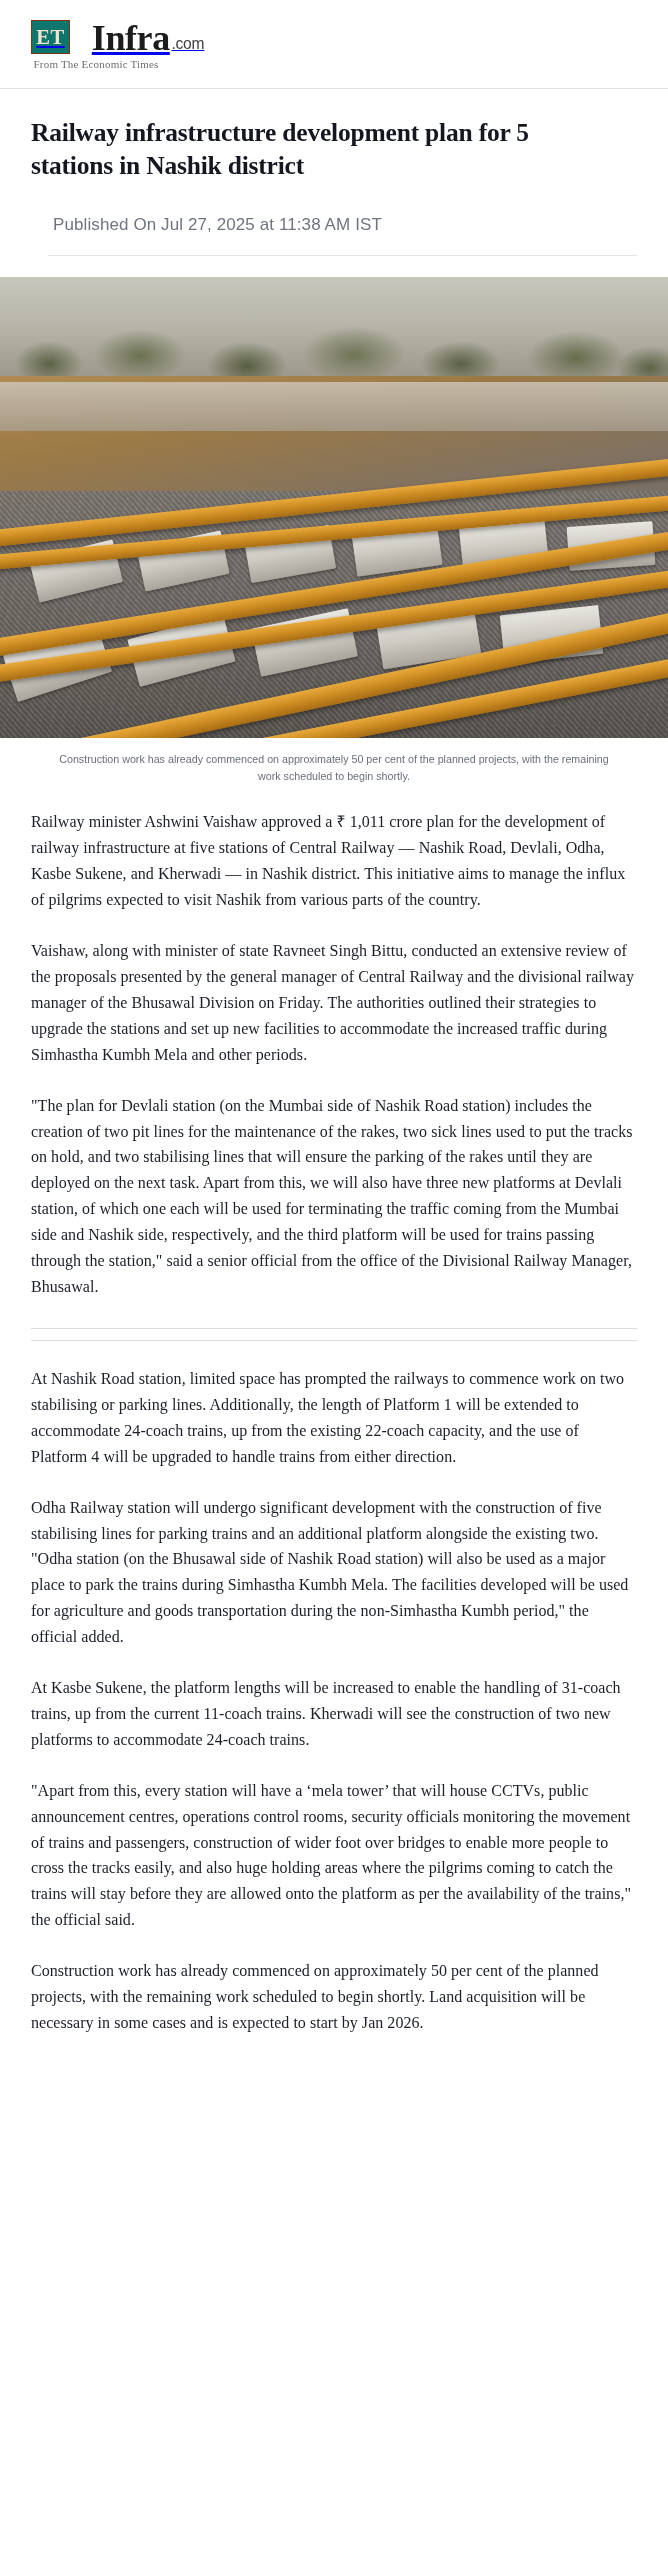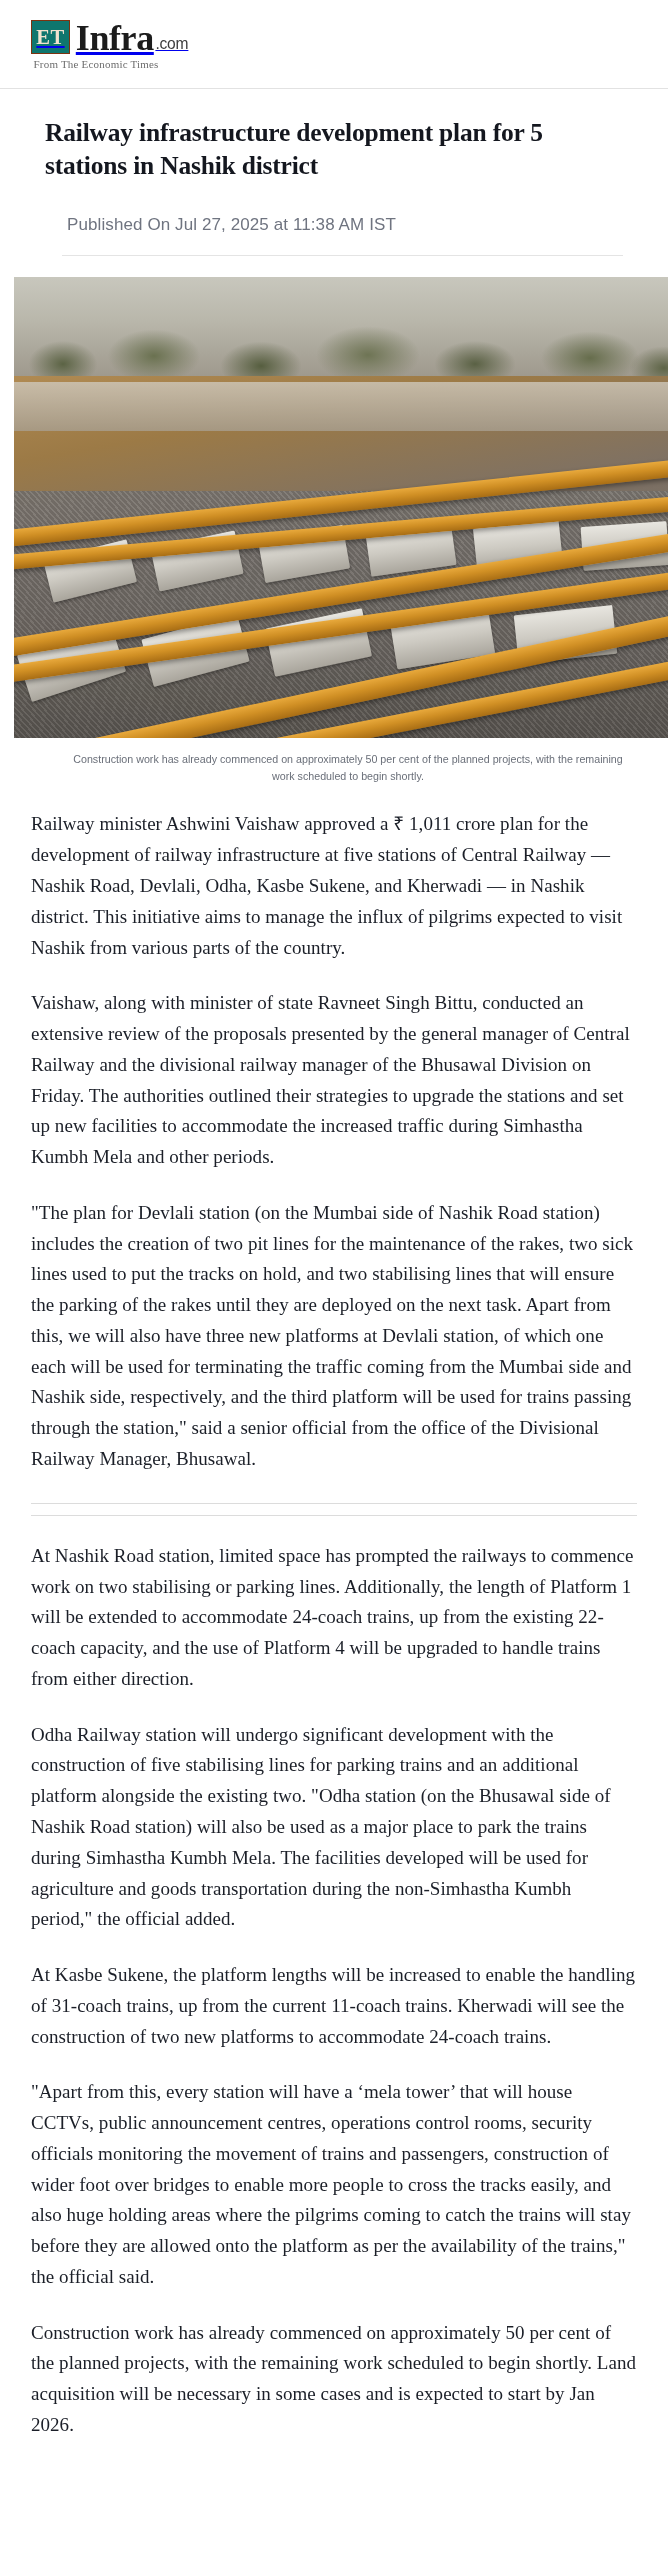--- a/index.html
+++ b/index.html
@@ -45,20 +45,21 @@
     letter-spacing: 0.4px;
     line-height: 1;
   }
   .logo-word {
     font-family: "Liberation Serif", serif;
     font-weight: 700;
     font-size: 36px;
     line-height: 0.95;
     color: #1c1c1c;
     letter-spacing: -0.4px;
+    margin-left: 16px;
   }
   .logo-dotcom {
     font-family: "Liberation Sans", sans-serif;
     font-weight: 400;
     font-size: 15.6px;
     color: #3d3d3d;
     position: relative;
     top: -2.5px;
     margin-left: 1.6px;
     letter-spacing: -0.2px;
@@ -73,21 +74,21 @@
   }
 
   .masthead-rule {
     height: 0.8px;
     background: #e2e2e2;
     width: 100%;
   }
 
   
   .article {
-    padding: 0 45px;
+    padding: 0 31px;
   }
   .headline {
     font-family: "Liberation Serif", serif;
     font-weight: 700;
     font-size: 25.5px;
     line-height: 1.28;
     color: #14171f;
     margin: 28px 0 0 0;
     letter-spacing: -0.2px;
     max-width: 576px;
@@ -182,21 +183,21 @@
     padding: 13px 58px 0 58px;
     margin: 0;
   }
 
   
   .body-copy {
     padding: 0 31px;
   }
   .body-copy p {
     font-family: "Liberation Serif", serif;
-    font-size: 19px;
+    font-size: 16px;
     line-height: 1.62;
     color: #1b1f28;
     margin: 25px 0 0 0;
     letter-spacing: 0.04px;
   }
   .section-rule {
     height: 0.8px;
     background: #dcdcdc;
     margin: 28px 0 0 0;
   }

